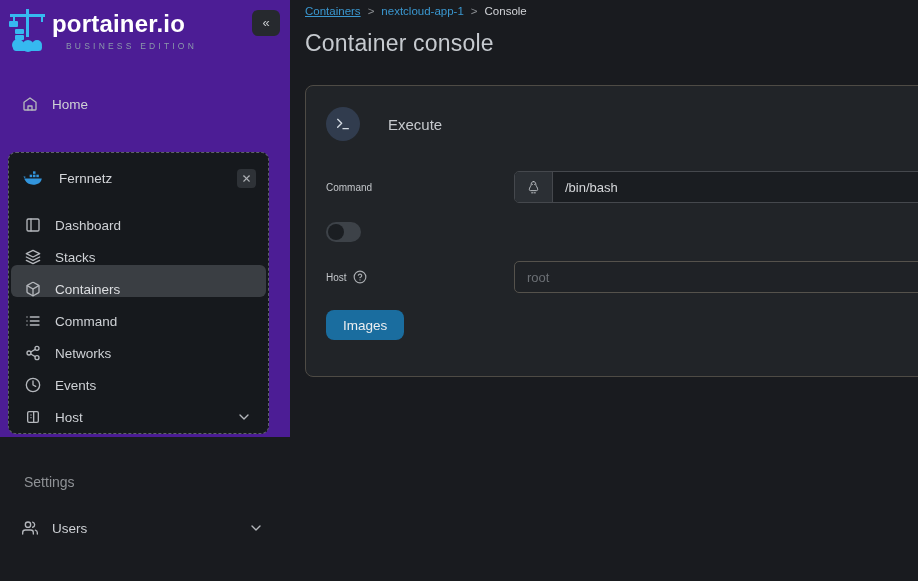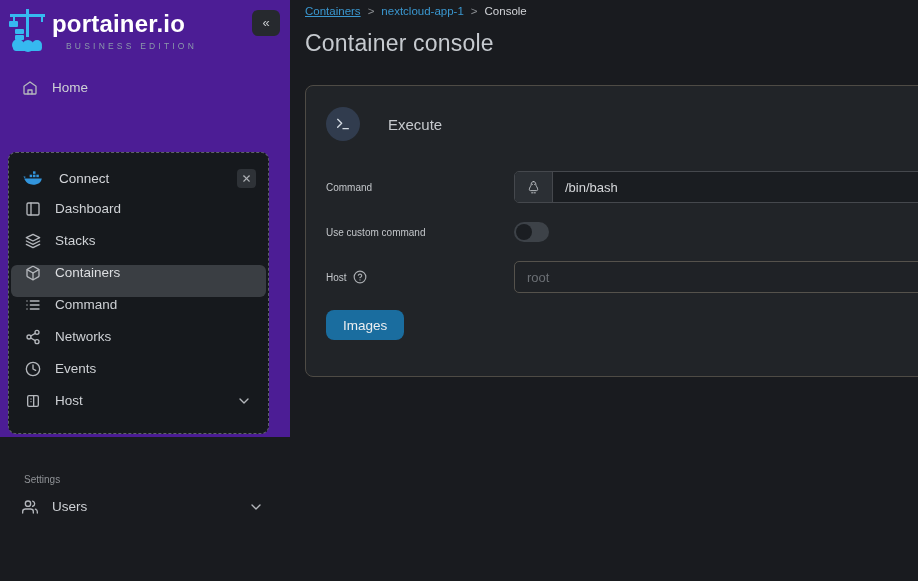--- a/index.html
+++ b/index.html
@@ -9,38 +9,38 @@
 
   
   .sidebar { position:absolute; left:0; top:0; width:290px; height:437px; background:#4c1d95; color:#ced1d5; }
   .logo-row { display:flex; align-items:flex-start; padding:8px 10px 0 8px; height:58px; }
   .logo-mark { width:40px; height:44px; flex:0 0 auto; }
   .logo-text { margin-left:4px; margin-top:4px; }
   .logo-title { color:#ffffff; font-size:24px; font-weight:700; letter-spacing:.2px; line-height:1; }
   .logo-subtitle { color:#8b99ab; font-size:8.5px; letter-spacing:3.2px; margin-top:5px; padding-left:14px; }
   .collapse-btn { margin-left:auto; margin-top:2px; width:28px; height:26px; background:#26292e; border:none; border-radius:6px; color:#c6c9cd; font-size:13px; cursor:pointer; line-height:26px; }
 
-  .nav-item { display:flex; align-items:flex-start; height:32px; padding:0 14px 0 14px; font-size:13.5px; color:#ced1d5; border-radius:6px; cursor:pointer; }
+  .nav-item { display:flex; align-items:flex-end; height:32px; padding:0 14px 0 14px; font-size:13.5px; color:#ced1d5; border-radius:6px; cursor:pointer; }
   .nav-item .icon { width:16px; height:16px; margin-right:14px; color:#b4b7bc; flex:0 0 auto; }
   .nav-item .icon svg { width:16px; height:16px; display:block; }
   .nav-item .chev { margin-left:auto; width:16px; height:16px; color:#b4b7bc; }
   .nav-item .chev svg { width:16px; height:16px; display:block; }
   .home-item { margin:22px 12px 0 8px; }
 
   .env-group { margin:40px 20px 0 8px; width:261px; border:1px dashed #5d6167; border-radius:8px; background:#16191d; padding:8px 2px 8px 2px; }
   .env-header { display:flex; align-items:center; height:34px; padding:0 10px 0 12px; margin-bottom:6px; }
   .env-header .whale { width:20px; height:20px; margin-right:16px; }
   .env-header .whale svg { width:20px; height:20px; display:block; }
   .env-name { font-size:13.5px; color:#d3d5d9; }
   .env-close { margin-left:auto; width:19px; height:19px; background:#2e3237; border:none; border-radius:4px; color:#aeb1b5; cursor:pointer; display:flex; align-items:center; justify-content:center; }
   .env-close svg { width:11px; height:11px; }
   .env-group .nav-item { margin:0 0 0 0; height:32px; }
   .env-group .nav-item.active { background:#3a3e43; color:#dcdee1; }
 
-  .settings-header { margin:40px 0 0 24px; font-size:10px; color:#8f9296; }
+  .settings-header { margin:40px 0 0 24px; font-size:14px; color:#8f9296; }
   .users-item { margin:14px 12px 0 8px; }
 
   
   .main { position:absolute; left:290px; top:0; width:628px; height:581px; background:#191b1f; }
   .breadcrumb { margin:5px 0 0 15px; font-size:11.5px; display:flex; align-items:center; gap:7px; }
   .breadcrumb a { color:#3a97cf; text-decoration:none; cursor:pointer; }
   .breadcrumb a.u { text-decoration:underline; }
   .breadcrumb .sep { color:#8d9094; }
   .breadcrumb .current { color:#d2d4d8; }
   .page-title { margin:13px 0 0 15px; font-size:23px; font-weight:500; color:#c6cacf; letter-spacing:.2px; }
@@ -117,21 +117,21 @@
               <g fill="#3295dd">
             <rect x="8" y="8" width="3" height="3"></rect>
                 <rect x="12" y="8" width="3" height="3"></rect>
                 <rect x="16" y="8" width="3" height="3"></rect>
                 <rect x="12" y="4" width="3" height="3"></rect>
             <path d="M1.5 12.5h21c-.6 4.8-4.6 7.5-10.3 7.5-4.7 0-8.3-2-9.7-5.2-.5-1.1-.9-1.6-1-2.3z"></path>
             <path d="M2.5 12.5c-1-.6-2-2.2-2-2.2s1.4-.5 2.4 0z"></path>
           </g>
             </svg>
         </span>
-        <span class="env-name">Connect</span>
+        <span class="env-name">Fernnetz</span>
         <button class="env-close">
           <svg viewBox="0 0 24 24" fill="none" stroke="currentColor" stroke-width="2.4" stroke-linecap="round">
               <line x1="18" y1="6" x2="6" y2="18"></line>
               <line x1="6" y1="6" x2="18" y2="18"></line>
             </svg>
         </button>
       </div>
 
       <div class="nav-item">
         <span class="icon">
@@ -272,21 +272,20 @@
                 <path d="M12 2.5c-2.3 0-3.6 1.8-3.6 4 0 1.6-.5 2.7-1.5 4.2-1 1.6-1.6 3.1-1.6 4.7 0 .9.7 1.6 1.6 1.6h10.2c.9 0 1.6-.7 1.6-1.6 0-1.6-.6-3.1-1.6-4.7-1-1.5-1.5-2.6-1.5-4.2 0-2.2-1.3-4-3.6-4z"></path>
                 <path d="M9 20.5h2M13 20.5h2"></path>
                 <path d="M10.5 7h.01M13.5 7h.01"></path>
               </svg>
           </span>
           <input class="cmd-input" value="/bin/bash" style="">
         </div>
       </div>
 
       <div class="form-row" style="height:20px;">
-        <label>Use custom command</label>
         <span class="toggle">
             <span class="knob"></span>
           </span>
       </div>
 
       <div class="form-row" style="margin-bottom:18px;">
         <label>
           <span>Host</span>
           <span class="help">
             <svg viewBox="0 0 24 24" fill="none" stroke="currentColor" stroke-width="2" stroke-linecap="round" stroke-linejoin="round">

